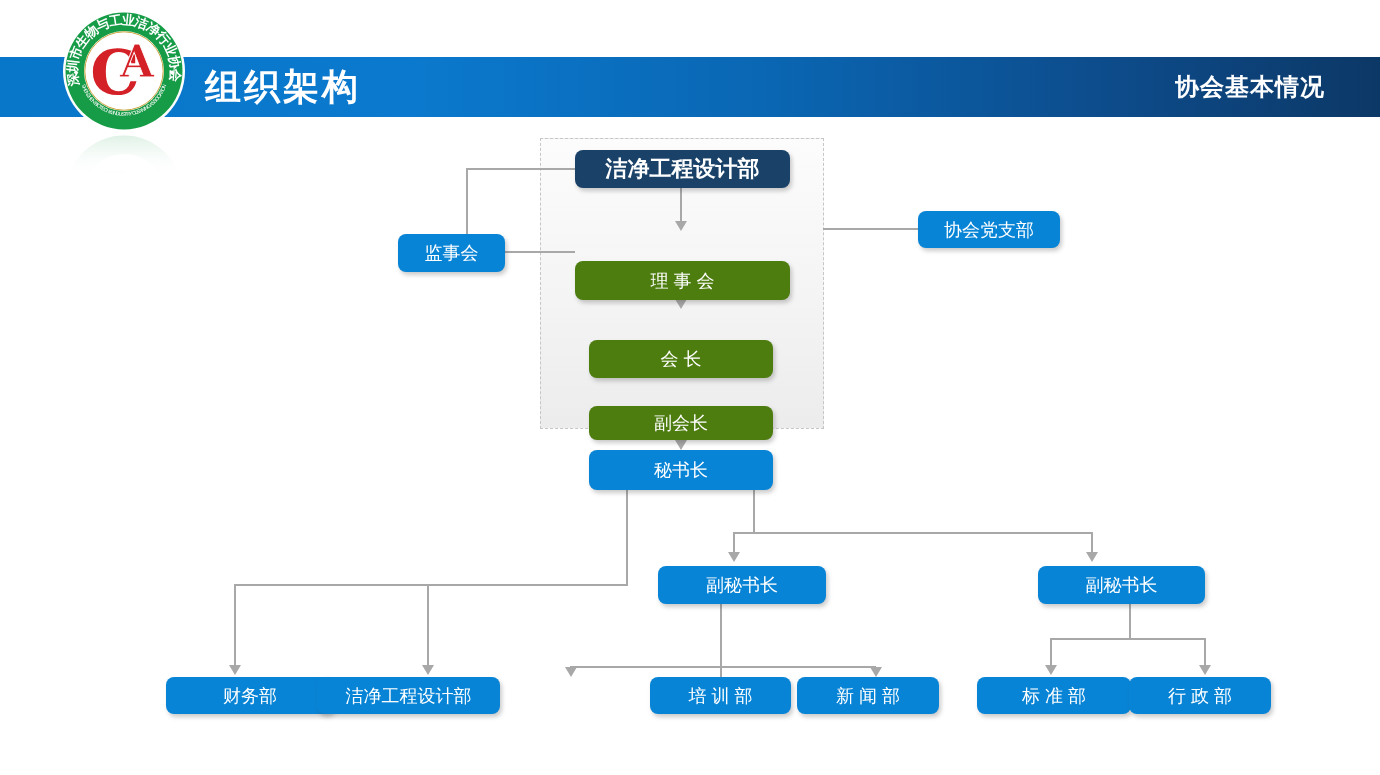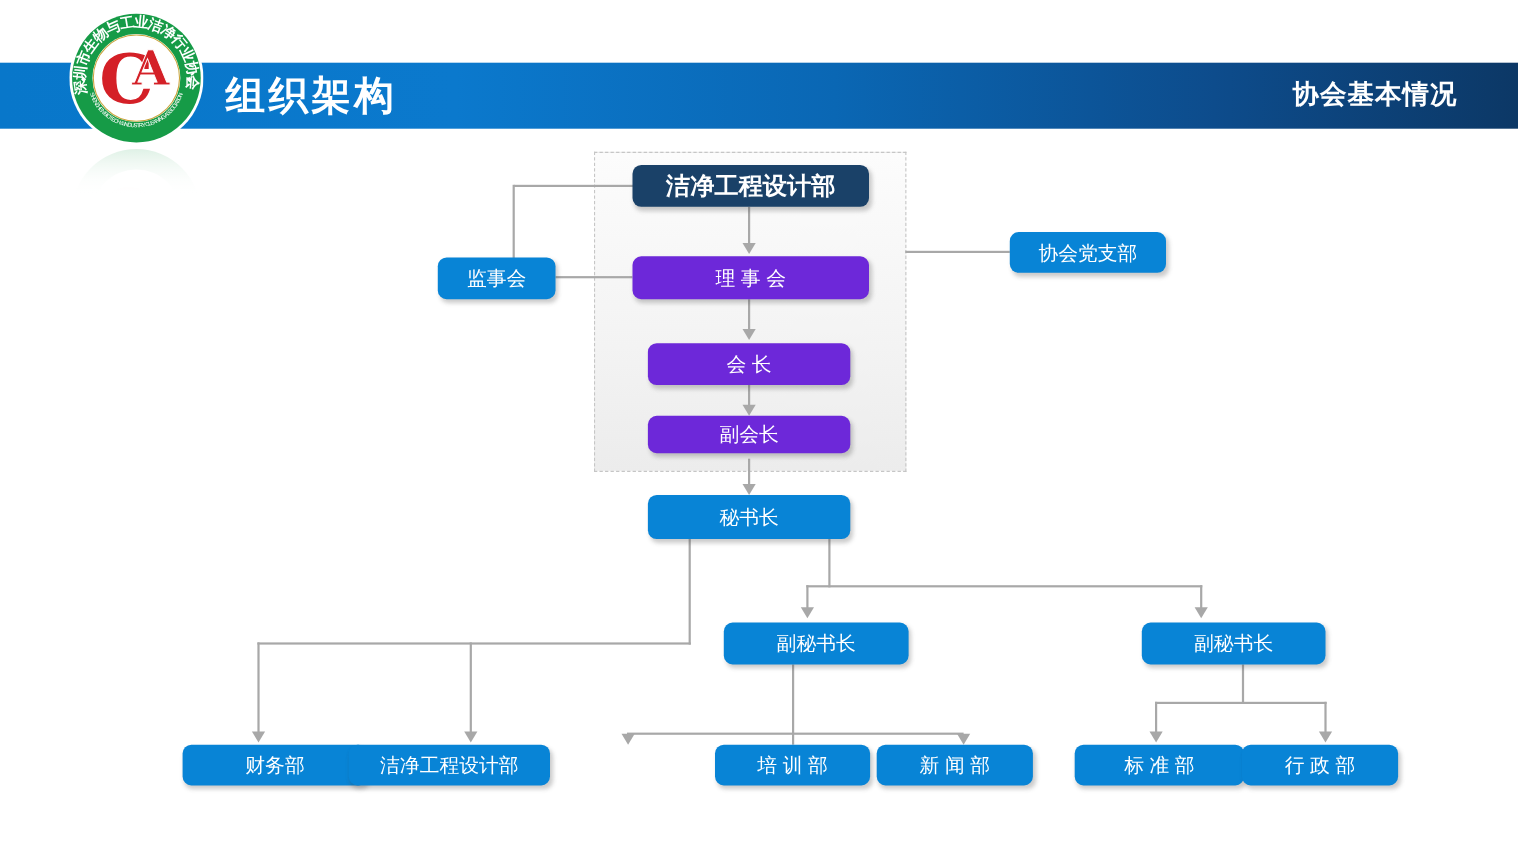--- a/index.html
+++ b/index.html
@@ -40,21 +40,21 @@
     z-index:0;
   }
   
   .node{
     position:absolute;z-index:3;border-radius:8px;color:#fff;
     display:flex;align-items:center;justify-content:center;
     font-size:18px;white-space:nowrap;
     box-shadow:2px 3px 4px rgba(70,70,70,.28);
   }
   .navy{background:#1a4168;font-weight:bold;font-size:22px;}
-  .blue1{background:#6d28d9;}
+  .blue1{background:#4d7c0f;margin-top:28px;}
   .blue2{background:#0884d6;}
   
   .cl{position:absolute;background:#a8a8a8;z-index:1;}
   .ah{
     position:absolute;width:0;height:0;z-index:1;
     border-left:6px solid transparent;border-right:6px solid transparent;
     border-top:10px solid #a8a8a8;
   }
 </style>
 </head>

